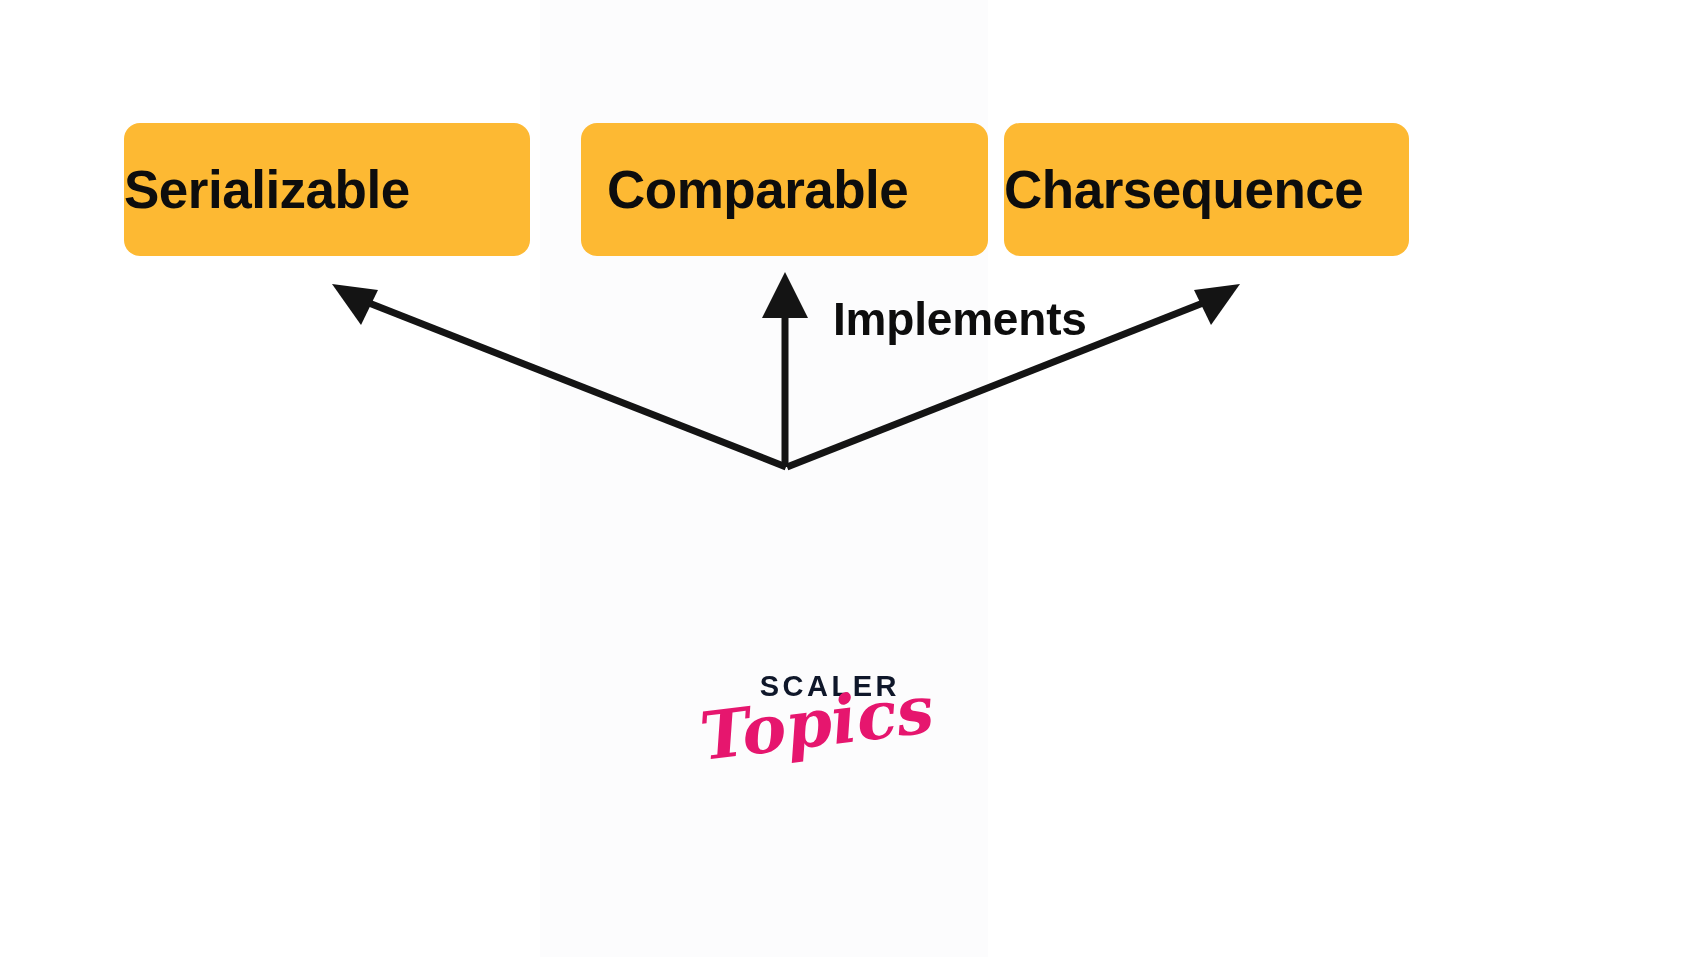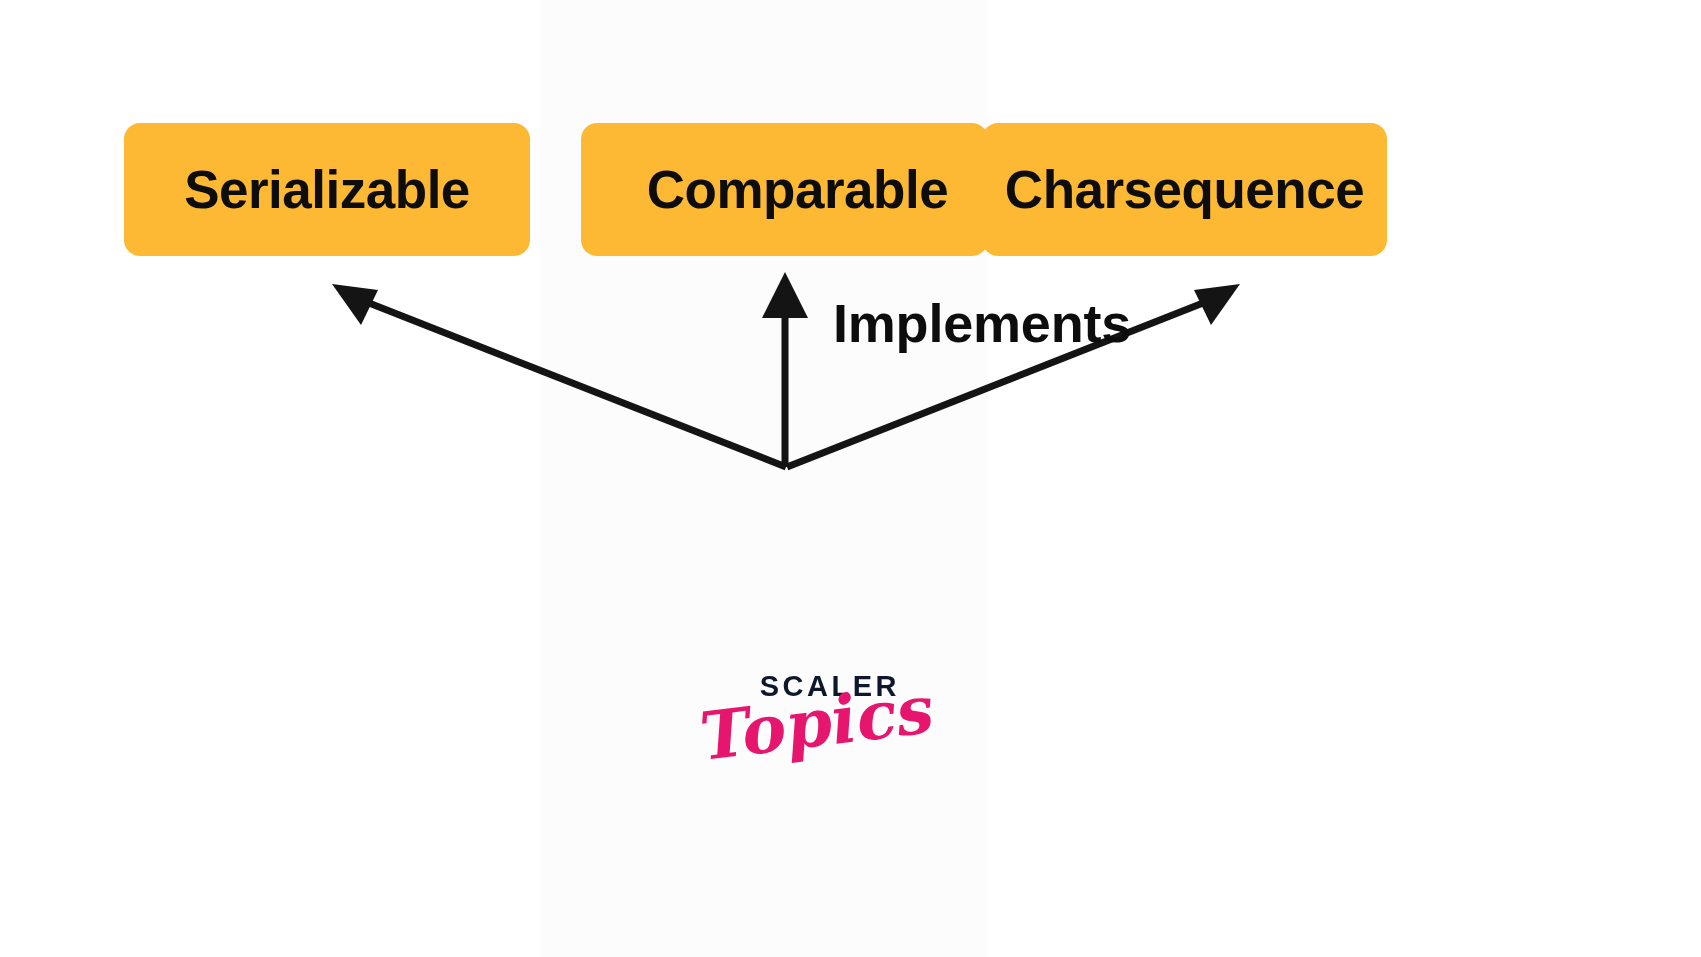--- a/index.html
+++ b/index.html
@@ -23,21 +23,21 @@
     left: 540px;
     top: 0;
     width: 448px;
     height: 957px;
     background: #fcfcfd;
   }
   .node {
     position: absolute;
     display: flex;
     align-items: center;
-    justify-content: center;
+    justify-content: flex-start;
     box-sizing: border-box;
     border-radius: 16px;
     text-align: center;
   }
   .node-label {
     display: block;
     line-height: 1;
     white-space: nowrap;
   }
   .iface {
@@ -53,36 +53,36 @@
     background: #2f3ee0;
     color: #ffffff;
   }
   .klass .node-label {
     font-size: 49px;
     font-weight: 700;
     letter-spacing: -0.3px;
   }
   #box-serializable { left: 124px; top: 123px; width: 406px; height: 133px; }
   #box-comparable   { left: 581px; top: 123px; width: 407px; height: 133px; padding-left: 26px; }
-  #box-charsequence { left: 982px; top: 123px; width: 405px; height: 133px; }
+  #box-charsequence { left: 1004px; top: 123px; width: 405px; height: 133px; }
   #box-stringbuilder{ left: 583px; top: 465px; width: 404px; height: 133px; }
 
   #edges {
     position: absolute;
     left: 0; top: 0;
     width: 1701px; height: 957px;
   }
   .edge-line { stroke: #141414; stroke-width: 7; fill: none; }
   .edge-head { fill: #141414; }
 
   .edge-caption {
     position: absolute;
     left: 833px;
     top: 292px;
-    font-size: 54px;
+    font-size: 46px;
     font-weight: 700;
     color: #0d0d0d;
     letter-spacing: -0.2px;
     white-space: nowrap;
   }
 
   
   #logo {
     position: absolute;
     left: 700px;

